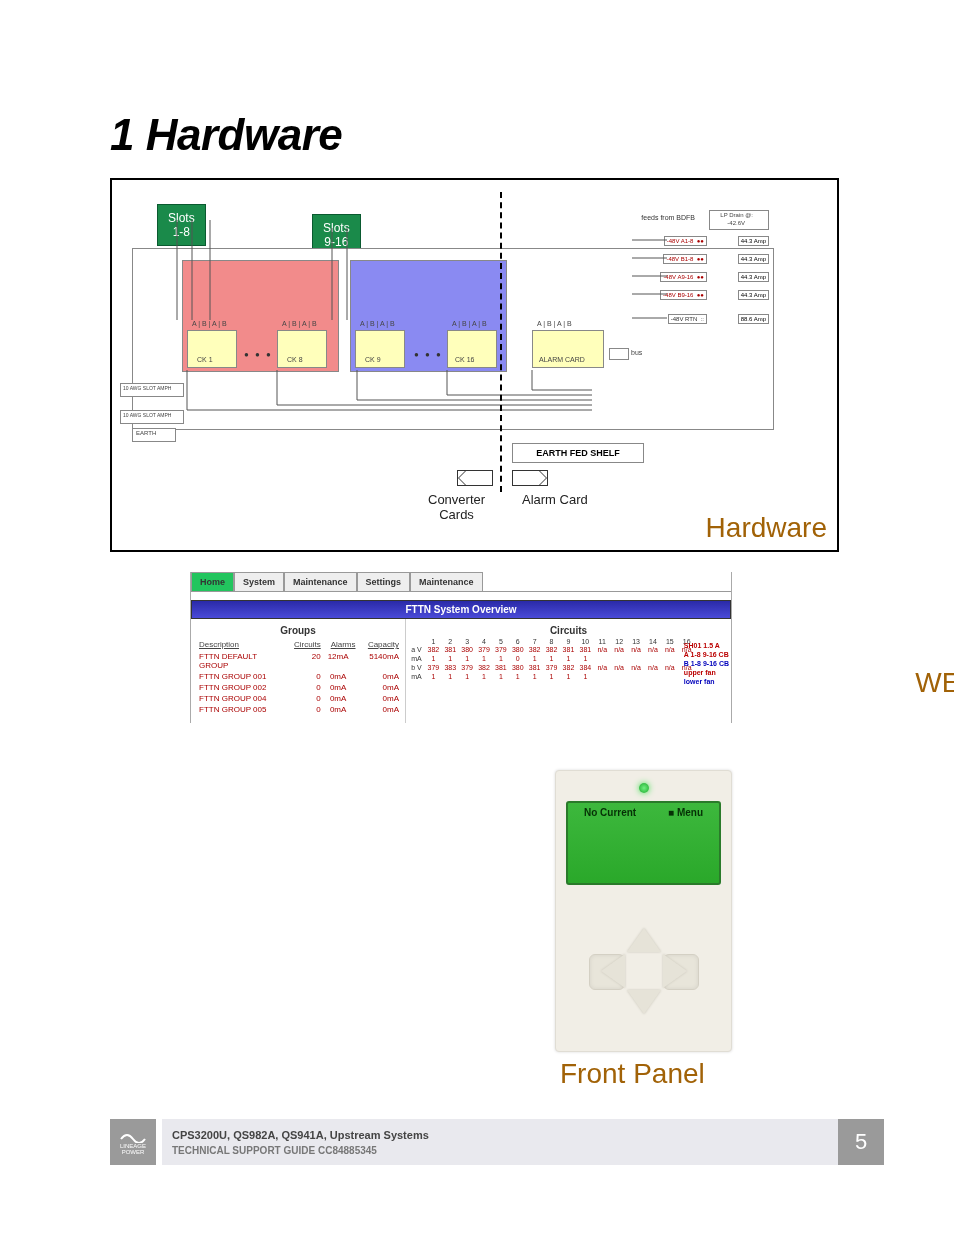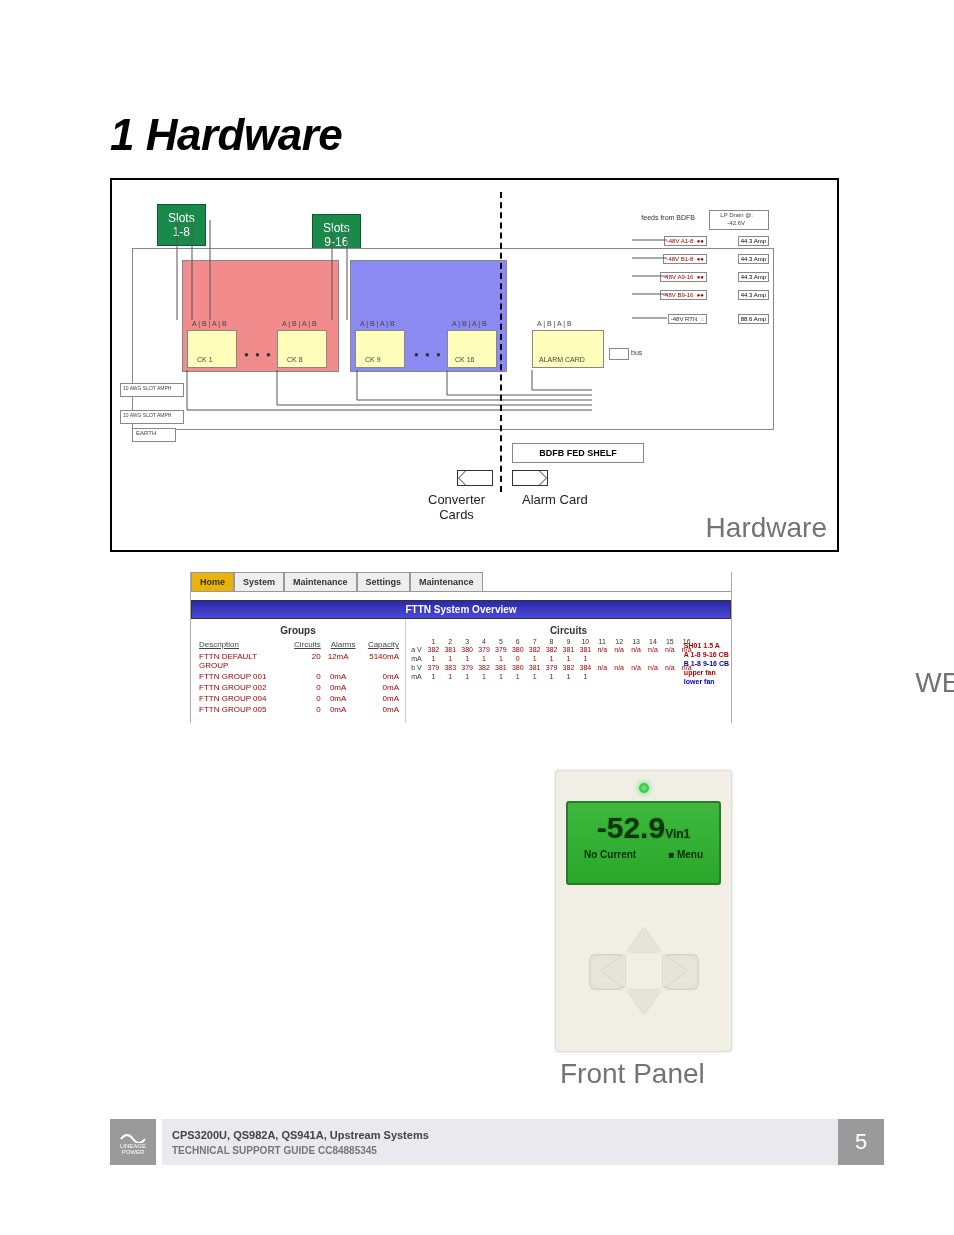--- a/index.html
+++ b/index.html
@@ -86,21 +86,21 @@
   }
   .caption {
     position: absolute;
     font-size: 13px;
     text-align: center;
     color: #222;
   }
   .section-label {
     position: absolute;
     font-size: 28px;
-    color: #737373;
+    color: #a16207;
   }
   .feed-row {
     position:absolute;
     font-size:6px;
     color:#a00;
     border:1px solid #888;
     background:#fff;
     padding:1px 2px;
     white-space:nowrap;
   }
@@ -128,21 +128,21 @@
   }
   .web-tab {
     padding:4px 8px;
     border:1px solid #999;
     border-bottom:none;
     background:#eee;
     font-size:9px;
     font-weight:700;
     color:#333;
   }
-  .web-tab.active { background:#eab308; }
+  .web-tab.active { background:#22c55e; }
   .web-banner {
     background: linear-gradient(#2a2aa8,#4a4ad8);
     color:#fff;
     text-align:center;
     font-weight:700;
     font-size:10px;
     padding:3px 0;
     border:1px solid #333;
   }
   .web-cols {
@@ -382,21 +382,21 @@
       <g stroke="#555" stroke-width="1" fill="none">
         <path d="M65 40 L65 140 M80 40 L80 140 M98 40 L98 140"></path>
         <path d="M220 48 L220 140 M235 48 L235 140"></path>
         <path d="M75 190 L75 230 L480 230 M165 190 L165 225 L480 225 M245 190 L245 220 L480 220 M335 190 L335 215 L480 215 M420 190 L420 210 L480 210"></path>
         <path d="M520 60 L555 60 M520 78 L555 78 M520 96 L555 96 M520 114 L555 114 M520 138 L555 138"></path>
       </g>
     </svg>
 
     <div class="dash-line" style="top:12px;left:388px;height:300px;"></div>
 
-    <div class="block-gray" style="top:263px;left:400px;width:130px;height:18px;text-align:center;font-size:9px;font-weight:700;line-height:18px;">BDFB FED SHELF</div>
+    <div class="block-gray" style="top:263px;left:400px;width:130px;height:18px;text-align:center;font-size:9px;font-weight:700;line-height:18px;">EARTH FED SHELF</div>
 
     <div class="arrow-l" style="top:290px;left:345px;"></div>
     <div class="arrow-r" style="top:290px;left:400px;"></div>
 
     <div class="caption" style="top:312px;left:316px;white-space:pre;">Converter
 Cards</div>
     <div class="caption" style="top:312px;left:410px;">Alarm Card</div>
 
     <div class="section-label" style="bottom:6px;right:10px;">Hardware</div>
   </div>
@@ -564,21 +564,20 @@
         </div>
       </div>
     </div>
     <div class="section-label" style="position:absolute;right:-95px;top:95px;">WEB</div>
   </div>
 </div>
 
 <div class="front-panel">
   <div class="fp-led"></div>
   <div class="fp-screen">
-    <div class="fp-volt"><span>-52.9</span><small>Vin1</small></div>
     <div class="fp-status">
       <span>No Current</span>
       <span>■ Menu</span>
     </div>
   </div>
   <div class="fp-dpad">
     <div class="fp-btn left"></div>
     <div class="fp-btn right"></div>
     <div class="fp-tri fp-up"></div>
     <div class="fp-tri fp-down"></div>

